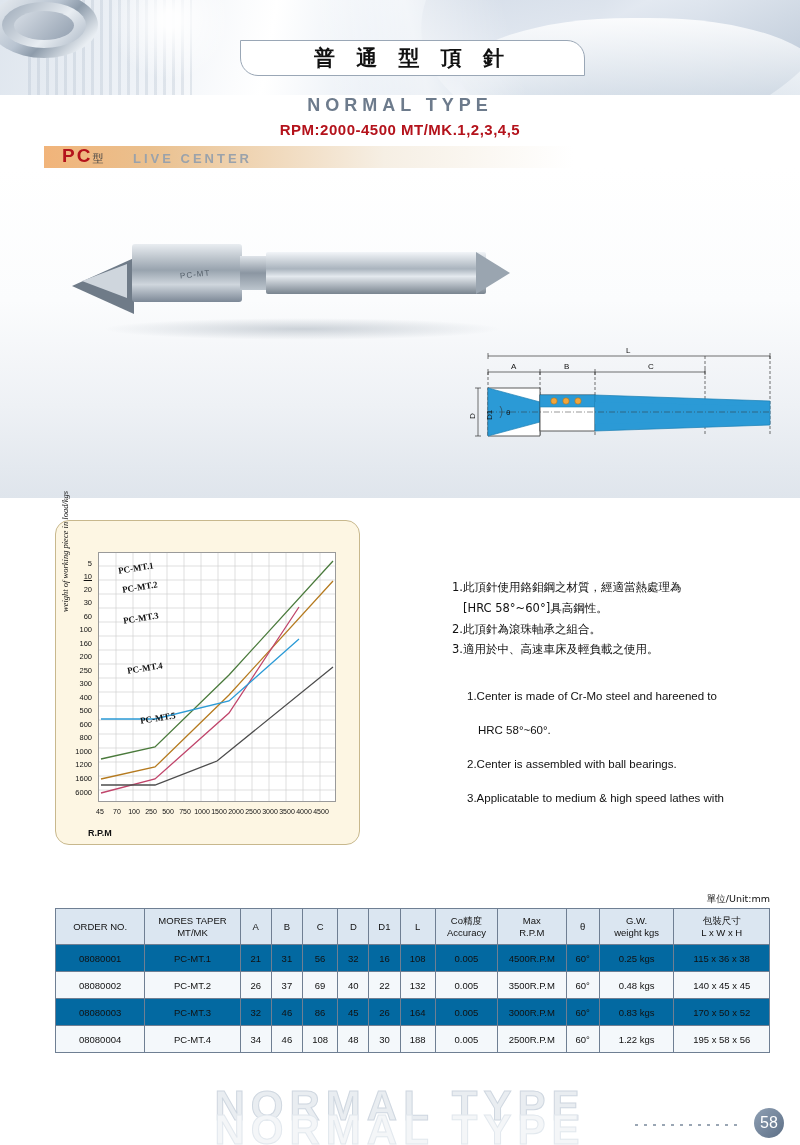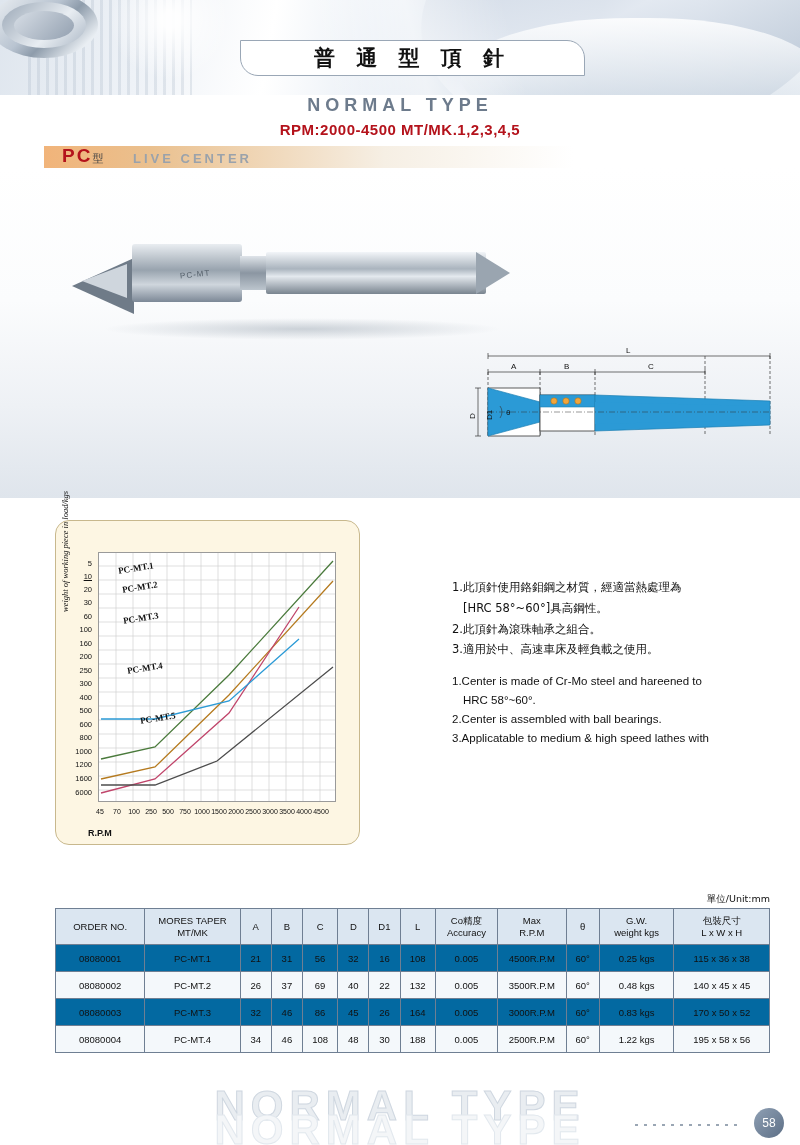--- a/index.html
+++ b/index.html
@@ -169,21 +169,21 @@
   }
 
   
   .notes{ position:absolute; left:452px; top:578px; width:330px; }
   .note-cn{
     font-family:"DejaVu Sans", sans-serif;
     font-size:11.5px; color:#111; line-height:1.72; margin:0 0 1px 0;
   }
   .note-cn .ind{ display:inline-block; padding-left:11px; }
   .note-en{
-    font-size:11.5px; color:#111; line-height:1.66; margin:0;
+    font-size:11.5px; color:#111; line-height:1.66; margin:15px;
   }
   .notes .gap{ height:11px; }
   .note-en .ind{ display:inline-block; padding-left:11px; }
 
   
   .unit{
     position:absolute; right:30px; top:893px; font-size:9.5px; color:#111;
     font-family:"DejaVu Sans", sans-serif;
   }
   table.spec{
@@ -213,21 +213,21 @@
   .foot-word.shadow{ top:1106px; color:#f4f6f8; -webkit-text-stroke:1px #e2e8ee; }
   .dots{
     position:absolute; right:58px; top:1122px; width:110px; height:6px;
     background-image:radial-gradient(#9aa6b4 1.4px, transparent 1.6px);
     background-size:9px 6px;
   }
   .pagenum{
     position:absolute; right:16px; top:1108px; width:30px; height:30px;
     border-radius:50%;
     background:linear-gradient(135deg,#8fa0b4,#5d6f86);
-    color:#fff; font-size:12px; text-align:center; line-height:30px;
+    color:#fff; font-size:16px; text-align:center; line-height:30px;
   }
 </style>
 </head>
 <body>
 
 <div class="banner">
   <div class="bar-left"></div>
   <div class="ring">
     <i class="a"></i>
       <i class="b"></i>

